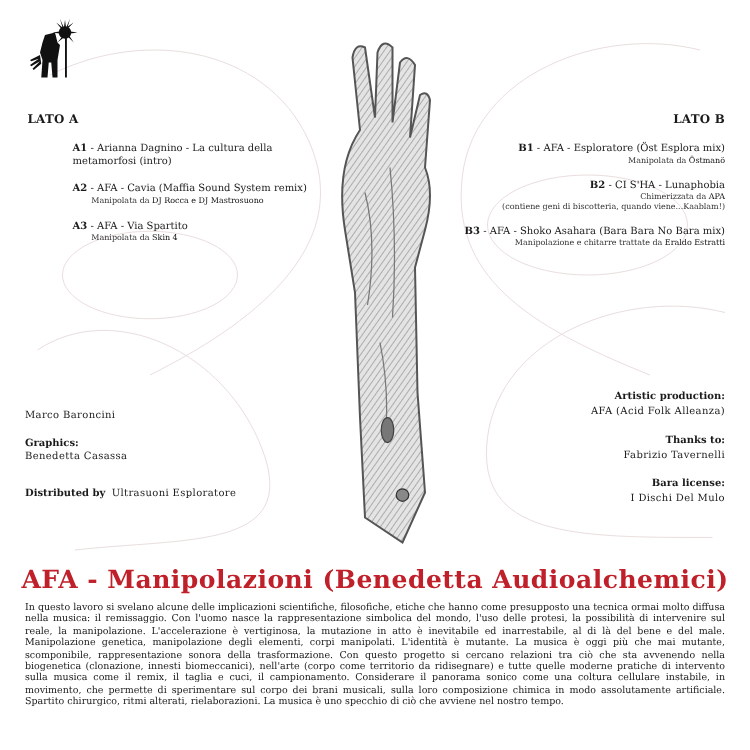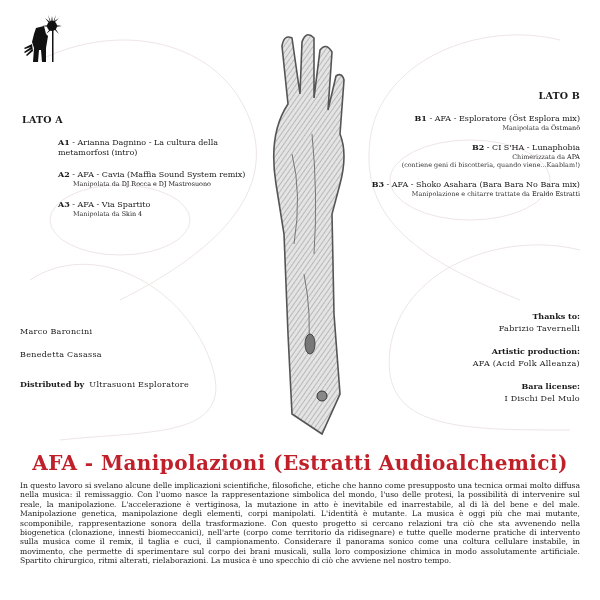--- a/index.html
+++ b/index.html
@@ -15,21 +15,21 @@
   .logo { left: 22px; top: 14px; width: 48px; height: 52px; }
   .arm { left: 262px; top: 14px; width: 95px; height: 430px; }
 
   .side-heading { font-weight: bold; font-size: 9.5px; letter-spacing: 0.2px; }
   .track { font-size: 8px; line-height: 10px; }
   .track b { font-weight: bold; }
   .credit { font-size: 6.4px; line-height: 8px; color: #333; }
   .credit b { color: #111; font-weight: normal; }
 
   .lato-a { left: 22px; top: 90px; width: 240px; }
-  .lato-a .side-heading { margin-bottom: 12px; margin-top: 24px; }
+  .lato-a .side-heading { margin-bottom: 12px; }
   .lato-a .track-block { margin-bottom: 11px; margin-left: 36px; }
   .lato-a .credit { padding-left: 15px; }
 
   .lato-b { right: 20px; top: 90px; width: 240px; text-align: right; }
   .lato-b .side-heading { margin-bottom: 12px; }
   .lato-b .track-block { margin-bottom: 10px; }
 
   .info-label { font-weight: bold; font-size: 8px; line-height: 10px; }
   .info-value { font-size: 8px; line-height: 11px; letter-spacing: 0.3px; }
   .info-left { left: 20px; top: 326px; width: 230px; }
@@ -117,40 +117,41 @@
     <div class="track"><b>B3</b> - <span>AFA - Shoko Asahara (Bara Bara No Bara mix)</span></div>
     <div class="credit"><span>Manipolazione e chitarre trattate da </span><b>Eraldo Estratti</b></div>
   </div>
 </div>
 
 <div class="abs info-left">
   <div class="info-group">
     <div class="info-value">Marco Baroncini</div>
   </div>
   <div class="info-group">
+    <div class="info-label">Graphics:</div>
     <div class="info-value">Benedetta Casassa</div>
   </div>
   <div class="info-group">
     <span class="info-label">Distributed by</span>
     <span class="info-value">Ultrasuoni Esploratore</span>
   </div>
 </div>
 
 <div class="abs info-right">
   <div class="info-group">
+    <div class="info-label">Artistic production:</div>
+    <div class="info-value">AFA (Acid Folk Alleanza)</div>
+  </div>
+  <div class="info-group">
     <div class="info-label">Thanks to:</div>
     <div class="info-value">Fabrizio Tavernelli</div>
-  </div>
-  <div class="info-group">
-    <div class="info-label">Artistic production:</div>
-    <div class="info-value">AFA (Acid Folk Alleanza)</div>
   </div>
   <div class="info-group">
     <div class="info-label">Bara license:</div>
     <div class="info-value">I Dischi Del Mulo</div>
   </div>
 </div>
 
-<div class="abs title">AFA - Manipolazioni (Estratti Audioalchemici)</div>
+<div class="abs title">AFA - Manipolazioni (Benedetta Audioalchemici)</div>
 
 <div class="abs body-text">
   <p>In questo lavoro si svelano alcune delle implicazioni scientifiche, filosofiche, etiche che hanno come presupposto una tecnica ormai molto diffusa nella musica: il remissaggio. Con l'uomo nasce la rappresentazione simbolica del mondo, l'uso delle protesi, la possibilità di intervenire sul reale, la manipolazione. L'accelerazione è vertiginosa, la mutazione in atto è inevitabile ed inarrestabile, al di là del bene e del male. Manipolazione genetica, manipolazione degli elementi, corpi manipolati. L'identità è mutante. La musica è oggi più che mai mutante, scomponibile, rappresentazione sonora della trasformazione. Con questo progetto si cercano relazioni tra ciò che sta avvenendo nella biogenetica (clonazione, innesti biomeccanici), nell'arte (corpo come territorio da ridisegnare) e tutte quelle moderne pratiche di intervento sulla musica come il remix, il taglia e cuci, il campionamento. Considerare il panorama sonico come una coltura cellulare instabile, in movimento, che permette di sperimentare sul corpo dei brani musicali, sulla loro composizione chimica in modo assolutamente artificiale. Spartito chirurgico, ritmi alterati, rielaborazioni. La musica è uno specchio di ciò che avviene nel nostro tempo.</p>
 </div>
 
 </body></html>

